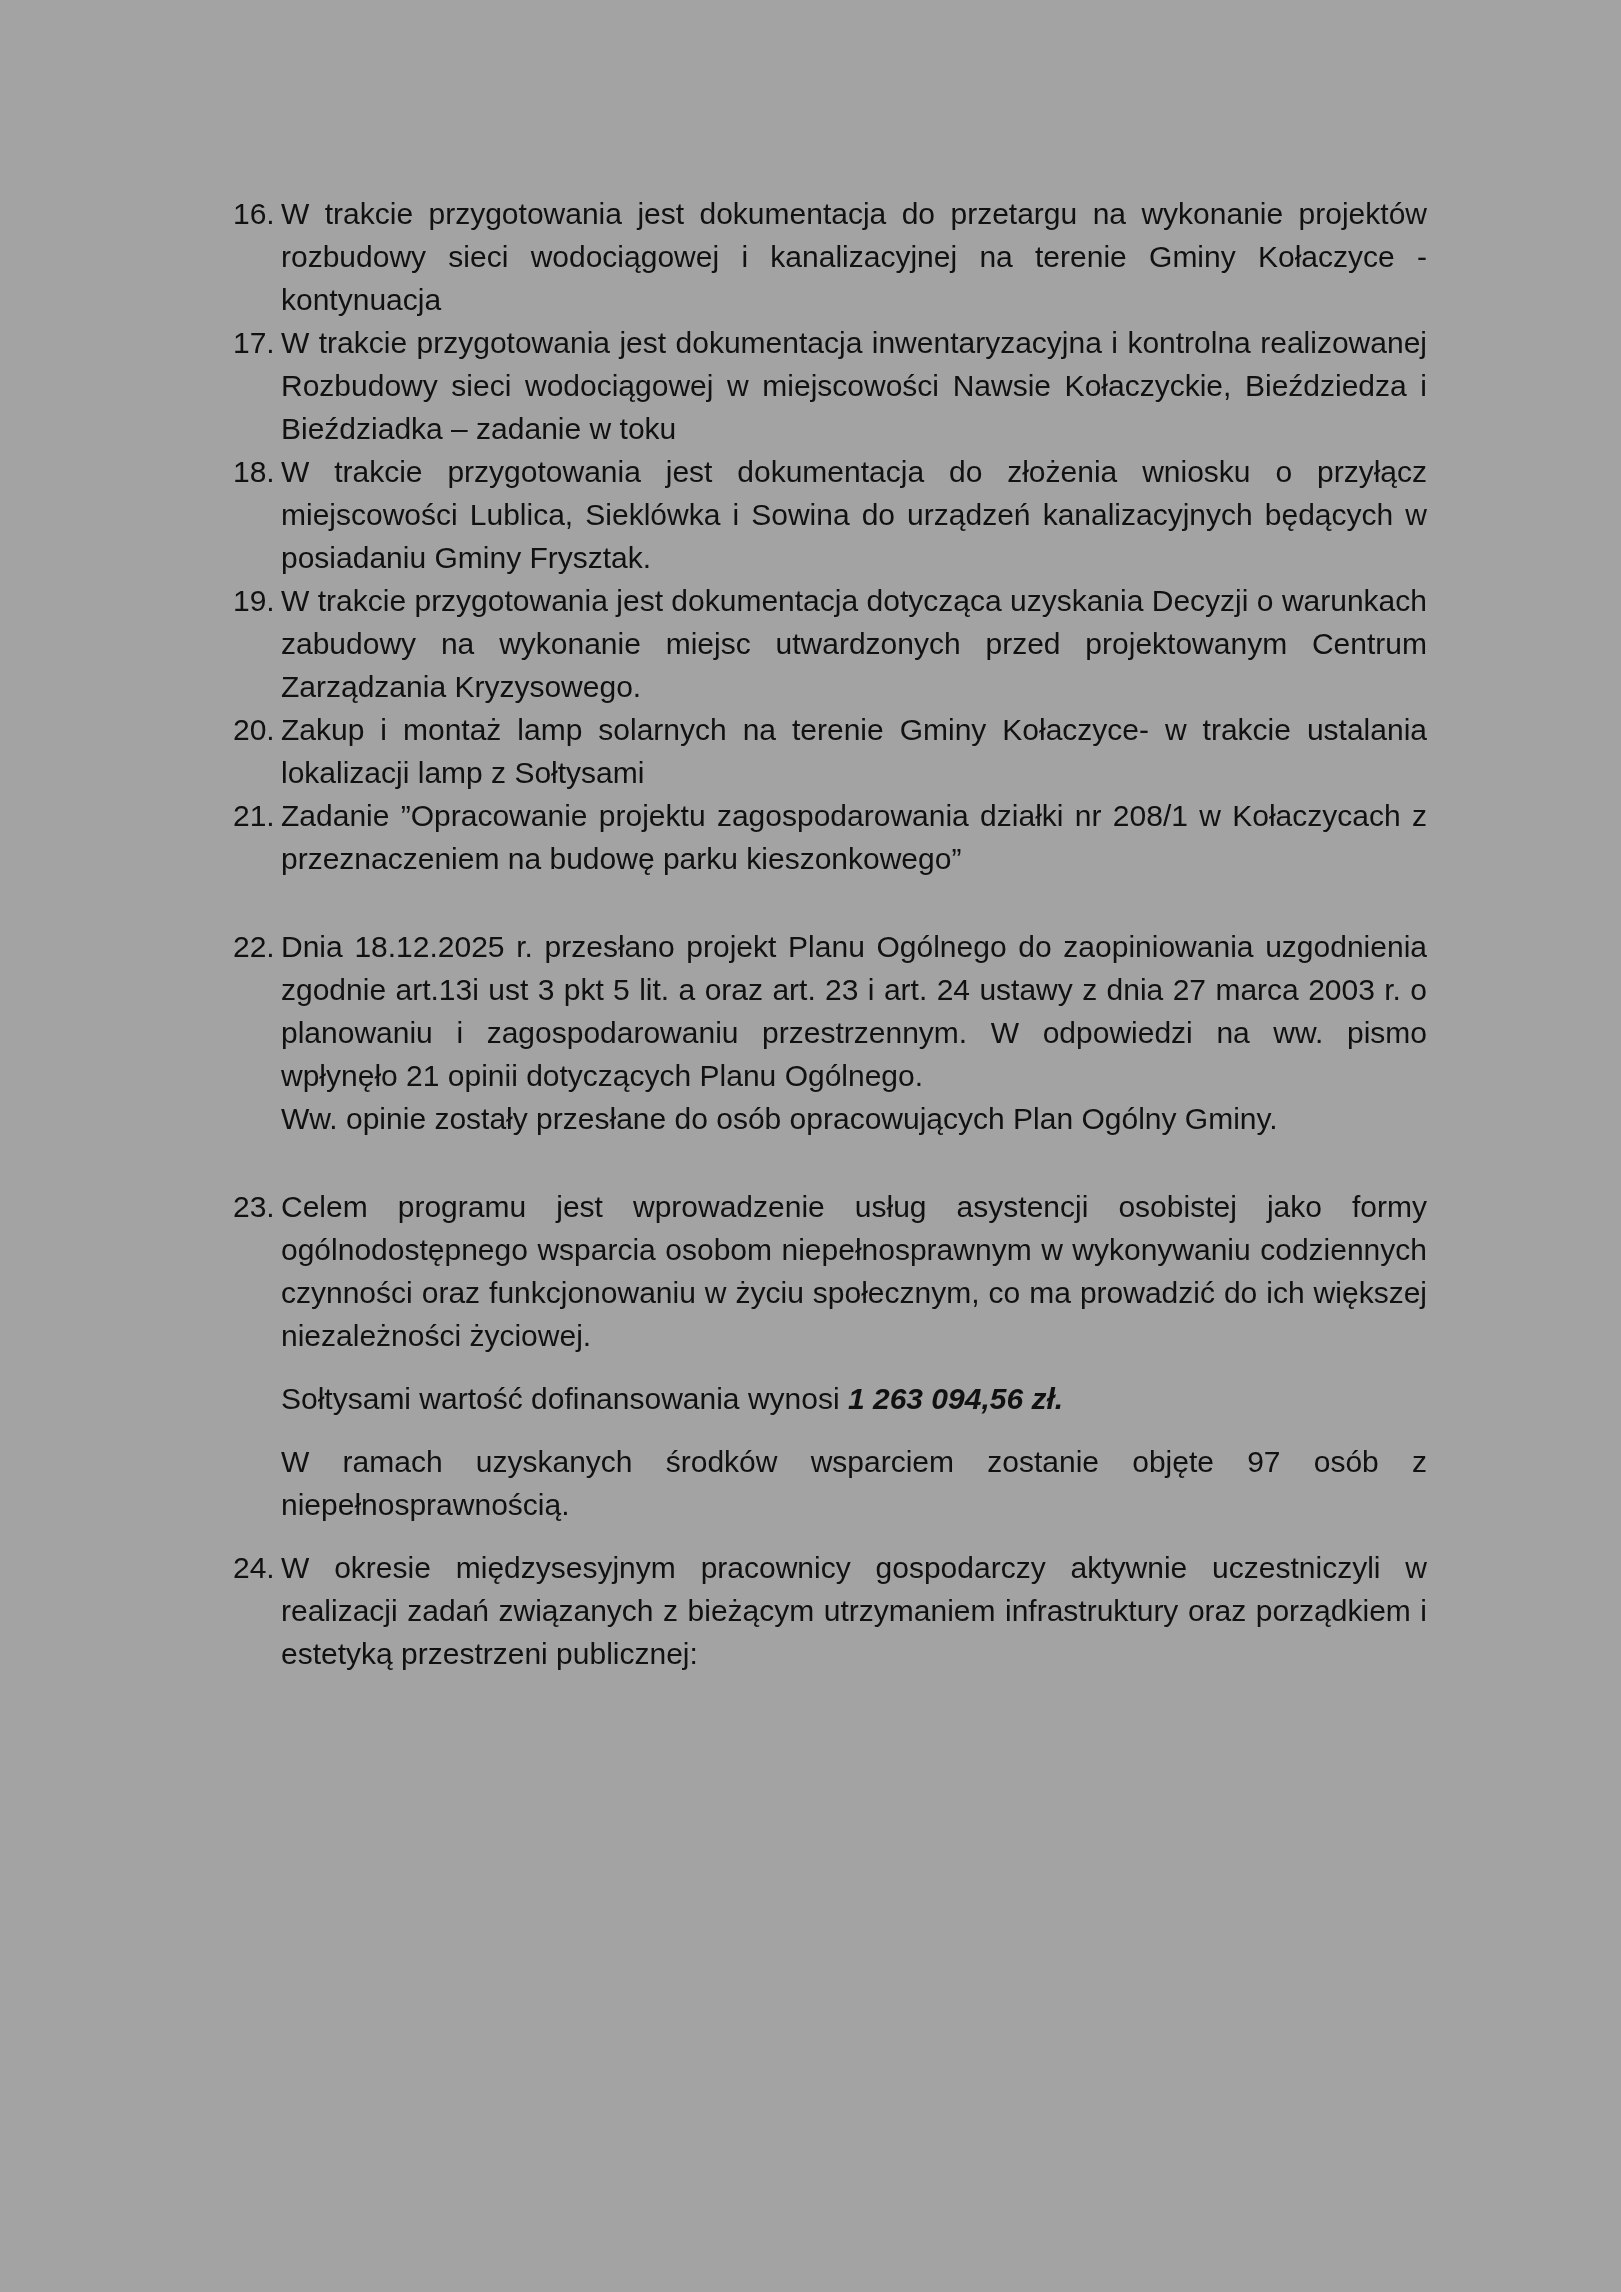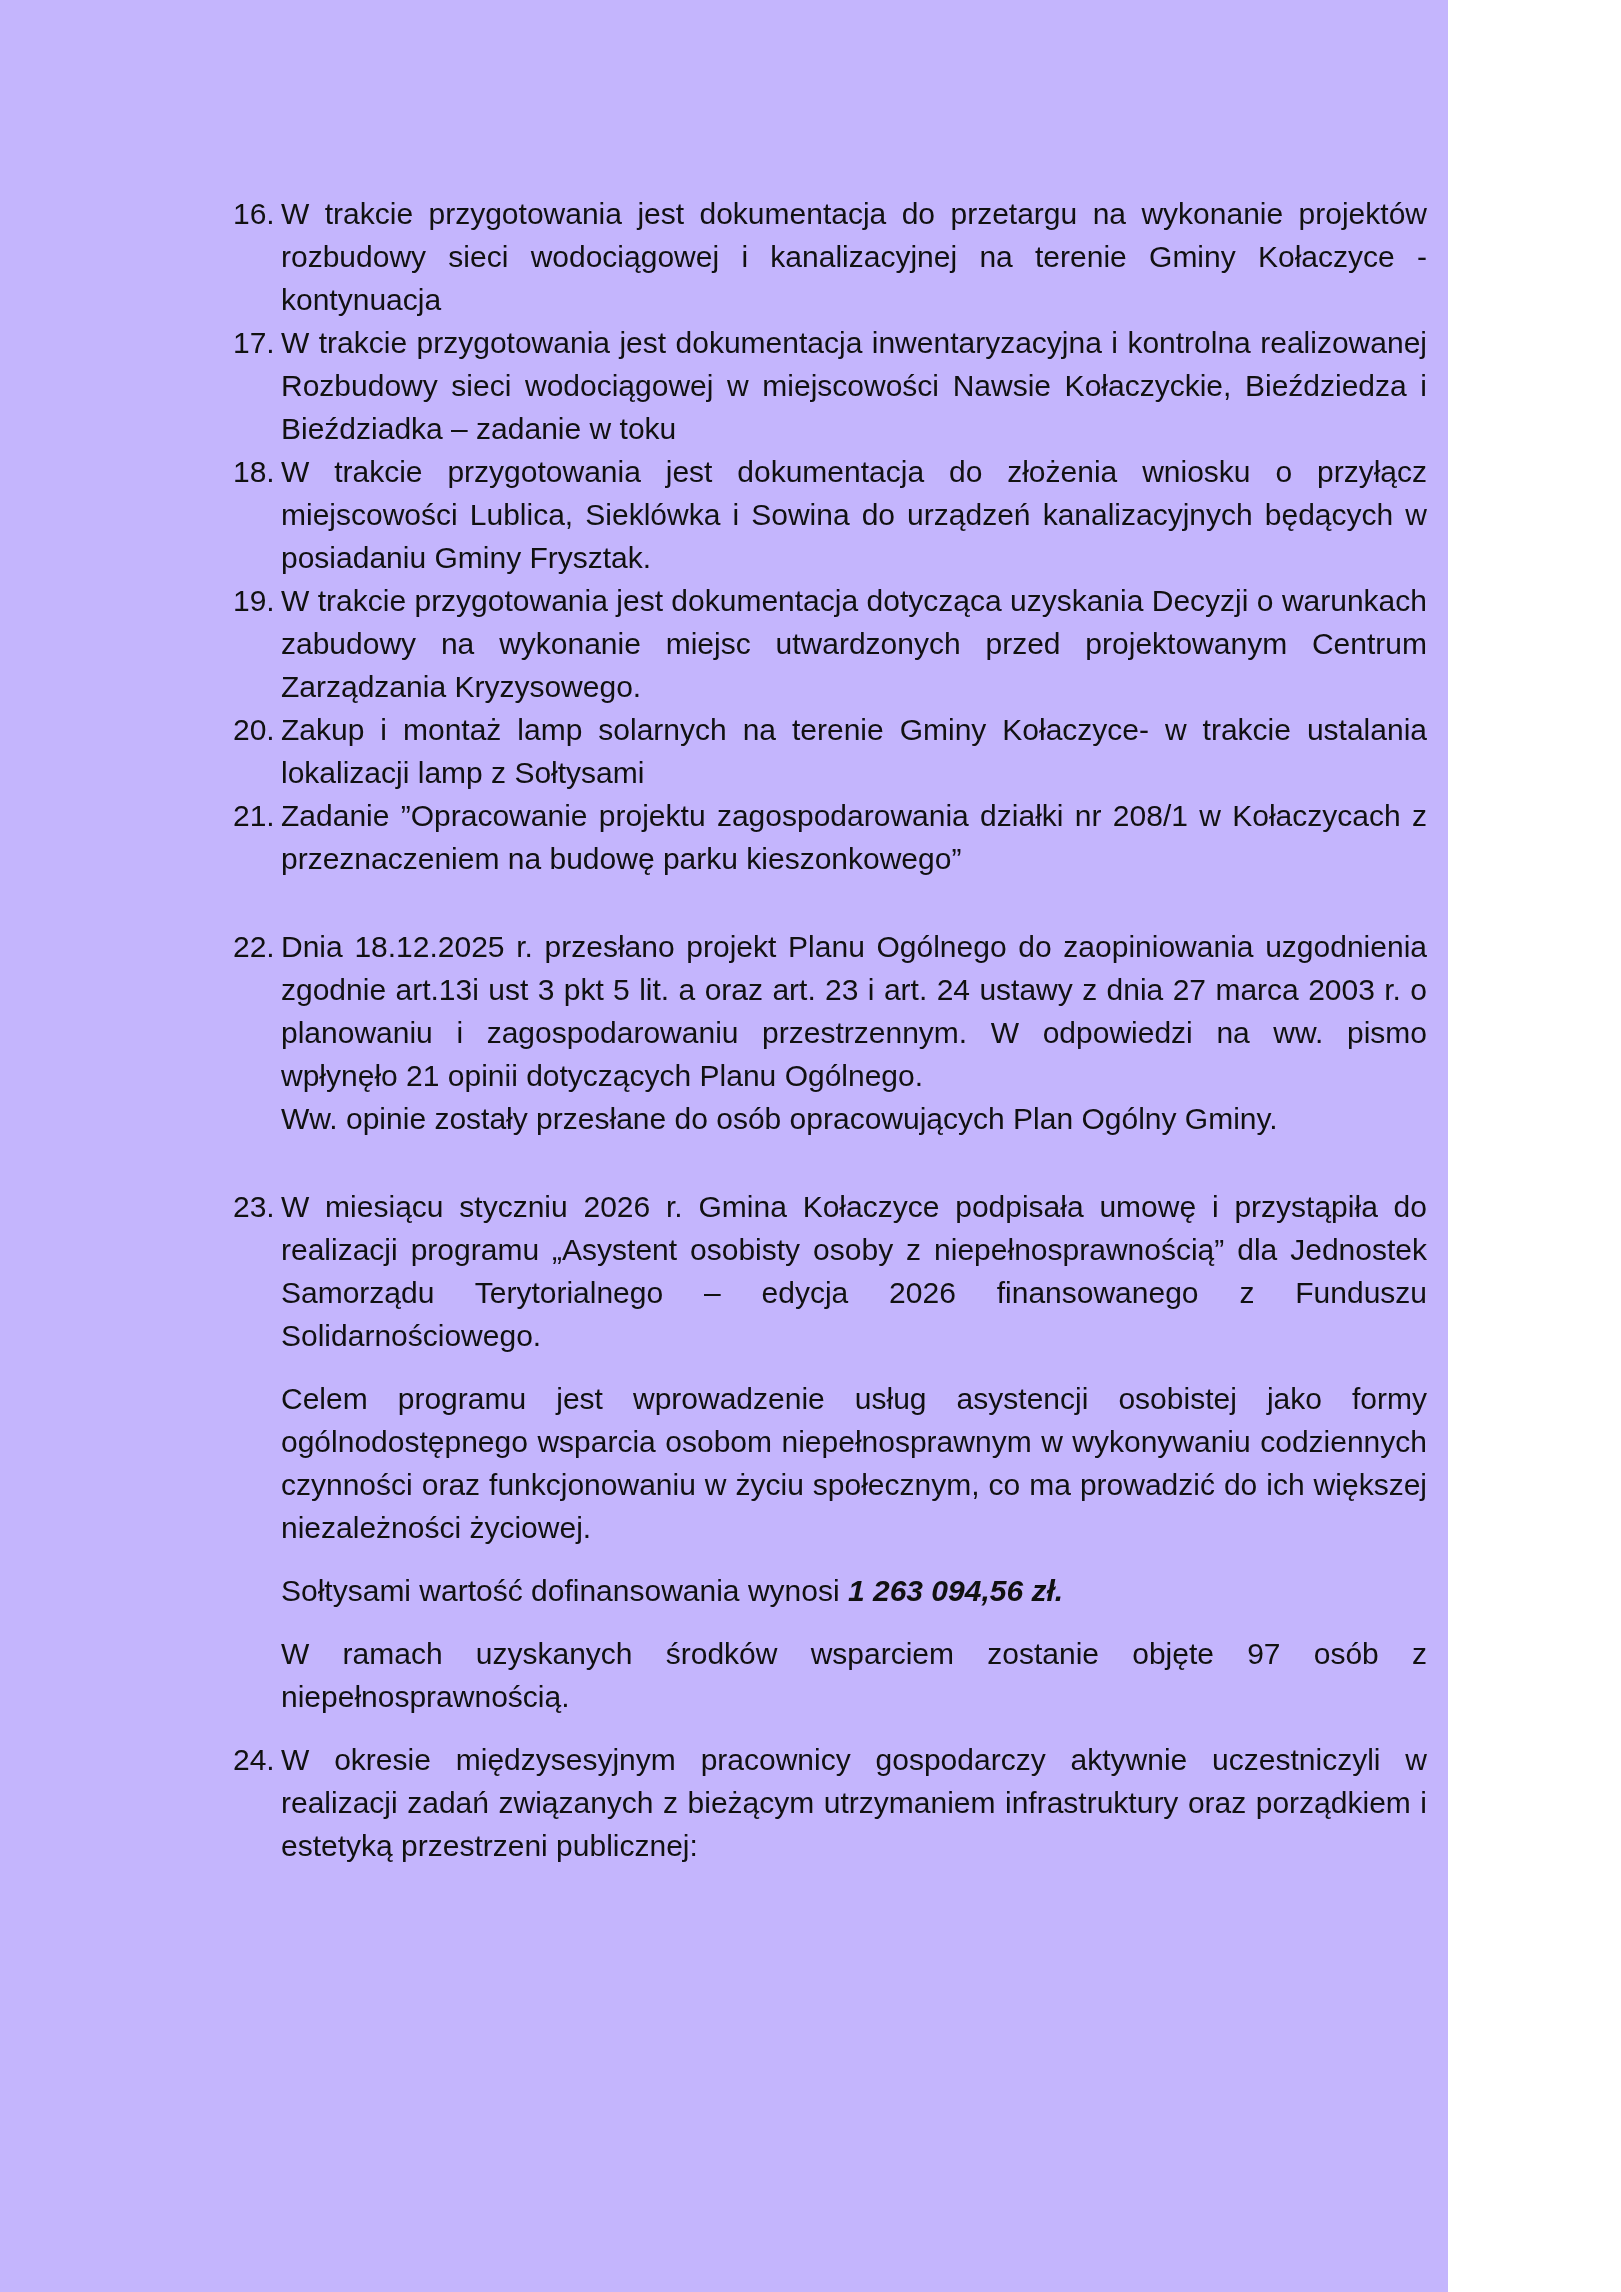--- a/index.html
+++ b/index.html
@@ -1,18 +1,18 @@
 <!DOCTYPE html>
 <html><head>
 <meta charset="utf-8">
 <style>
   html, body { margin: 0; padding: 0; background: #ffffff; }
   body { width: 1621px; height: 2293px; position: relative; overflow: hidden; }
   .page {
-    position: absolute; left: 0; top: 0; width: 1448px; height: 2293px; background: #c4b5fd;
+    position: absolute; left: 0; top: 0; width: 1621px; height: 2293px; background: #a3a3a3;
   }
   .content {
     position: absolute; left: 233px; top: 192px; width: 1194px;
     font-family: "Liberation Sans", sans-serif; font-size: 30px; line-height: 43px; color: #111111;
   }
   .item { position: relative; padding-left: 48px; }
   .num { position: absolute; left: 0; top: 0; }
   .para { text-align: justify; }
   .para.last-left { text-align-last: left; }
   .gap-lg { margin-top: 45px; }
@@ -56,21 +56,20 @@
     </div>
 
     <div class="item gap-lg">
       <span class="num">22.</span>
       <div class="para last-left">Dnia 18.12.2025 r. przesłano projekt Planu Ogólnego do zaopiniowania uzgodnienia zgodnie art.13i ust 3 pkt 5 lit. a oraz art. 23 i art. 24 ustawy z dnia 27 marca 2003 r. o planowaniu i zagospodarowaniu przestrzennym. W odpowiedzi na ww. pismo wpłynęło 21 opinii dotyczących Planu Ogólnego.</div>
       <div class="para last-left">Ww. opinie zostały przesłane do osób opracowujących Plan Ogólny Gminy.</div>
     </div>
 
     <div class="item gap-lg">
       <span class="num">23.</span>
-      <div class="para last-left">W miesiącu styczniu 2026 r. Gmina Kołaczyce podpisała umowę i przystąpiła do realizacji programu „Asystent osobisty osoby z niepełnosprawnością” dla Jednostek Samorządu Terytorialnego – edycja 2026 finansowanego z Funduszu Solidarnościowego.</div>
       <div class="para last-left gap-sub">Celem programu jest wprowadzenie usług asystencji osobistej jako formy ogólnodostępnego wsparcia osobom niepełnosprawnym w wykonywaniu codziennych czynności oraz funkcjonowaniu w życiu społecznym, co ma prowadzić do ich większej niezależności życiowej.</div>
       <div class="para last-left gap-sub"><span>Sołtysami wartość dofinansowania wynosi </span><span class="bold">1 263 094,56 zł.</span></div>
       <div class="para last-left gap-sub">W ramach uzyskanych środków wsparciem zostanie objęte 97 osób z niepełnosprawnością.</div>
     </div>
 
     <div class="item gap-sub">
       <span class="num">24.</span>
       <div class="para last-left">W okresie międzysesyjnym pracownicy gospodarczy aktywnie uczestniczyli w realizacji zadań związanych z bieżącym utrzymaniem infrastruktury oraz porządkiem i estetyką przestrzeni publicznej:</div>
     </div>
 

